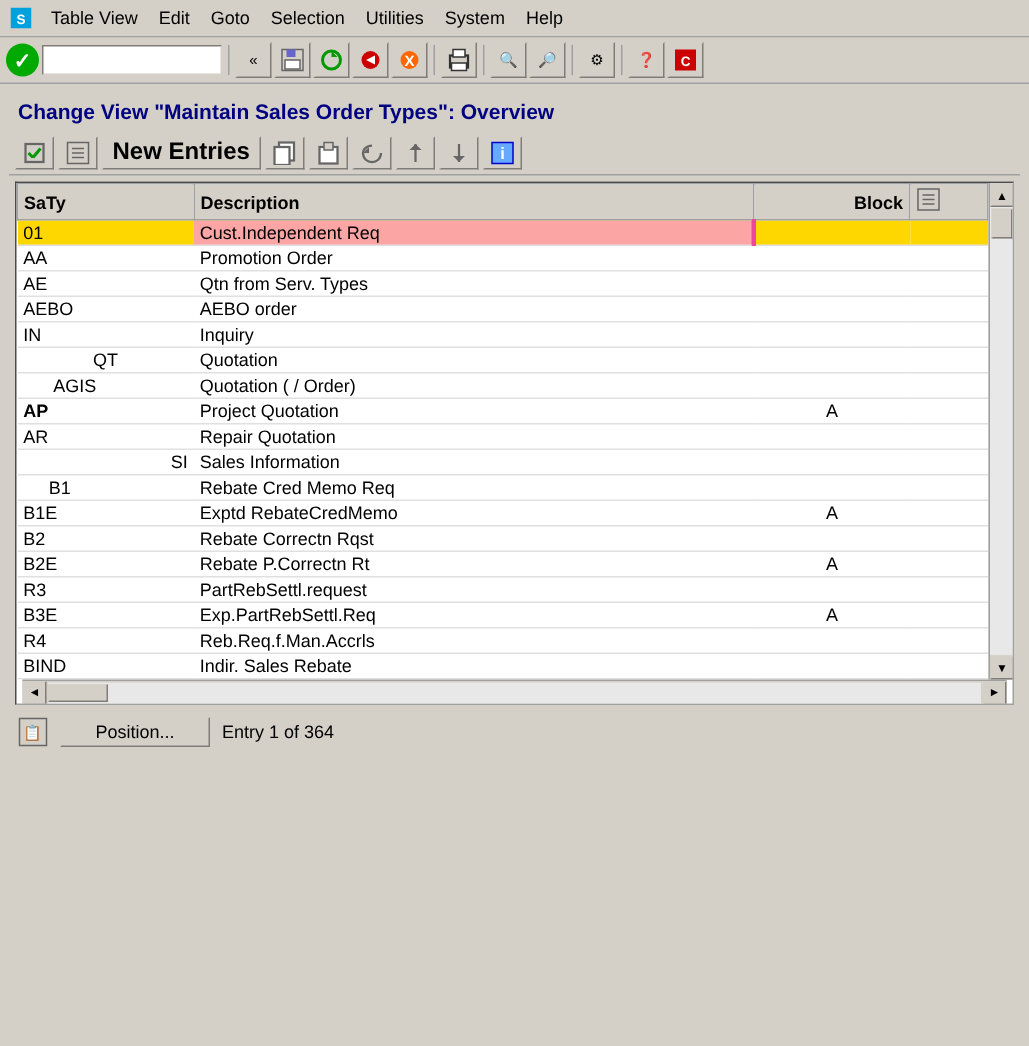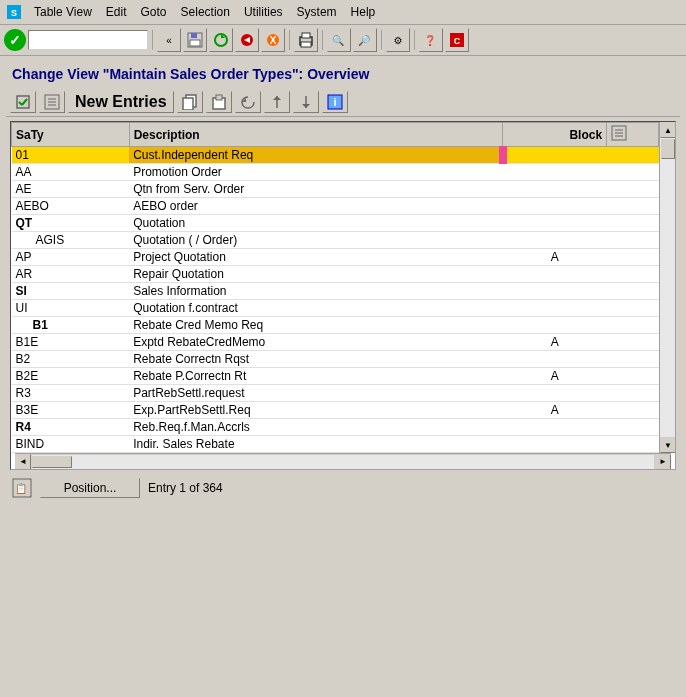--- a/index.html
+++ b/index.html
@@ -402,80 +402,80 @@
                     <line x1="4" y1="5" x2="12" y2="5" stroke="#666"></line>
                     <line x1="4" y1="8" x2="12" y2="8" stroke="#666"></line>
                     <line x1="4" y1="11" x2="12" y2="11" stroke="#666"></line>
                   </svg>
               </th>
             </tr>
           </thead>
           <tbody id="table-body">
           <tr class="row-selected">
                 <td style="font-weight: normal;">01</td>
-                <td style="background: #eab308; border-right: 8px solid #ec4899;">Cust.Independent Req</td>
+                <td style="background: #fca5a5; border-right: 3px solid #ec4899;">Cust.Independent Req</td>
                 <td style="text-align: center;"></td>
                 <td></td>
               </tr>
               <tr>
                 <td style="font-weight: normal;">AA</td>
                 <td>Promotion Order</td>
                 <td style="text-align: center;"></td>
                 <td></td>
               </tr>
               <tr>
                 <td style="font-weight: normal;">AE</td>
-                <td>Qtn from Serv. Order</td>
+                <td>Qtn from Serv. Types</td>
                 <td style="text-align: center;"></td>
                 <td></td>
               </tr>
               <tr>
                 <td style="font-weight: normal;">AEBO</td>
                 <td>AEBO order</td>
                 <td style="text-align: center;"></td>
                 <td></td>
               </tr>
               <tr>
-                <td style="font-weight: bold;">QT</td>
+                <td style="font-weight: normal;">IN</td>
+                <td>Inquiry</td>
+                <td style="text-align: center;"></td>
+                <td></td>
+              </tr>
+              <tr>
+                <td style="font-weight: normal; text-align: center;">QT</td>
                 <td>Quotation</td>
                 <td style="text-align: center;"></td>
                 <td></td>
               </tr>
               <tr>
                 <td style="font-weight: normal; padding-left: 24px;">AGIS</td>
                 <td>Quotation ( / Order)</td>
                 <td style="text-align: center;"></td>
                 <td></td>
               </tr>
               <tr>
-                <td style="font-weight: normal;">AP</td>
+                <td style="font-weight: bold;">AP</td>
                 <td>Project Quotation</td>
                 <td style="text-align: center;">A</td>
                 <td></td>
               </tr>
               <tr>
                 <td style="font-weight: normal;">AR</td>
                 <td>Repair Quotation</td>
                 <td style="text-align: center;"></td>
                 <td></td>
               </tr>
               <tr>
-                <td style="font-weight: bold;">SI</td>
+                <td style="font-weight: normal; text-align: right;">SI</td>
                 <td>Sales Information</td>
                 <td style="text-align: center;"></td>
                 <td></td>
               </tr>
               <tr>
-                <td style="font-weight: normal;">UI</td>
-                <td>Quotation f.contract</td>
-                <td style="text-align: center;"></td>
-                <td></td>
-              </tr>
-              <tr>
-                <td style="font-weight: bold; padding-left: 21px;">B1</td>
+                <td style="font-weight: normal; padding-left: 21px;">B1</td>
                 <td>Rebate Cred Memo Req</td>
                 <td style="text-align: center;"></td>
                 <td></td>
               </tr>
               <tr>
                 <td style="font-weight: normal;">B1E</td>
                 <td>Exptd RebateCredMemo</td>
                 <td style="text-align: center;">A</td>
                 <td></td>
               </tr>
@@ -497,21 +497,21 @@
                 <td style="text-align: center;"></td>
                 <td></td>
               </tr>
               <tr>
                 <td style="font-weight: normal;">B3E</td>
                 <td>Exp.PartRebSettl.Req</td>
                 <td style="text-align: center;">A</td>
                 <td></td>
               </tr>
               <tr>
-                <td style="font-weight: bold;">R4</td>
+                <td style="font-weight: normal;">R4</td>
                 <td>Reb.Req.f.Man.Accrls</td>
                 <td style="text-align: center;"></td>
                 <td></td>
               </tr>
               <tr>
                 <td style="font-weight: normal;">BIND</td>
                 <td>Indir. Sales Rebate</td>
                 <td style="text-align: center;"></td>
                 <td></td>
               </tr>

